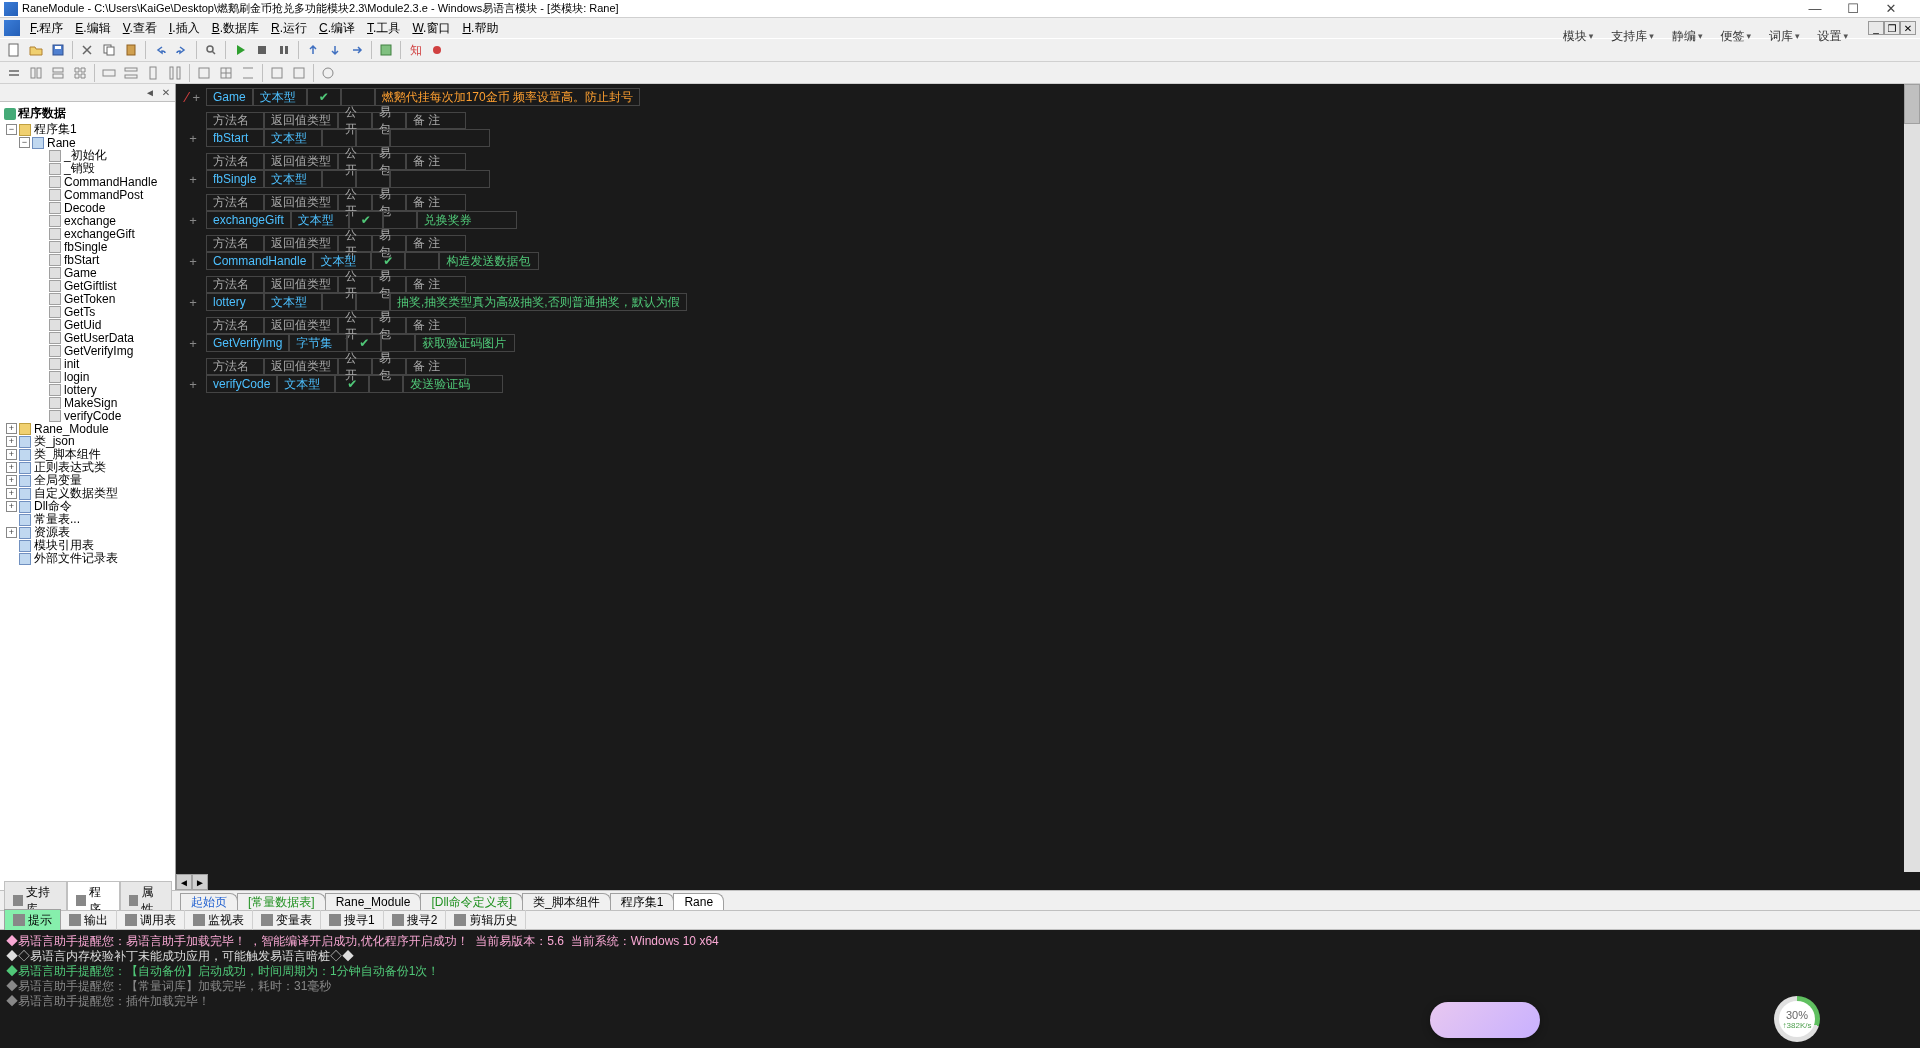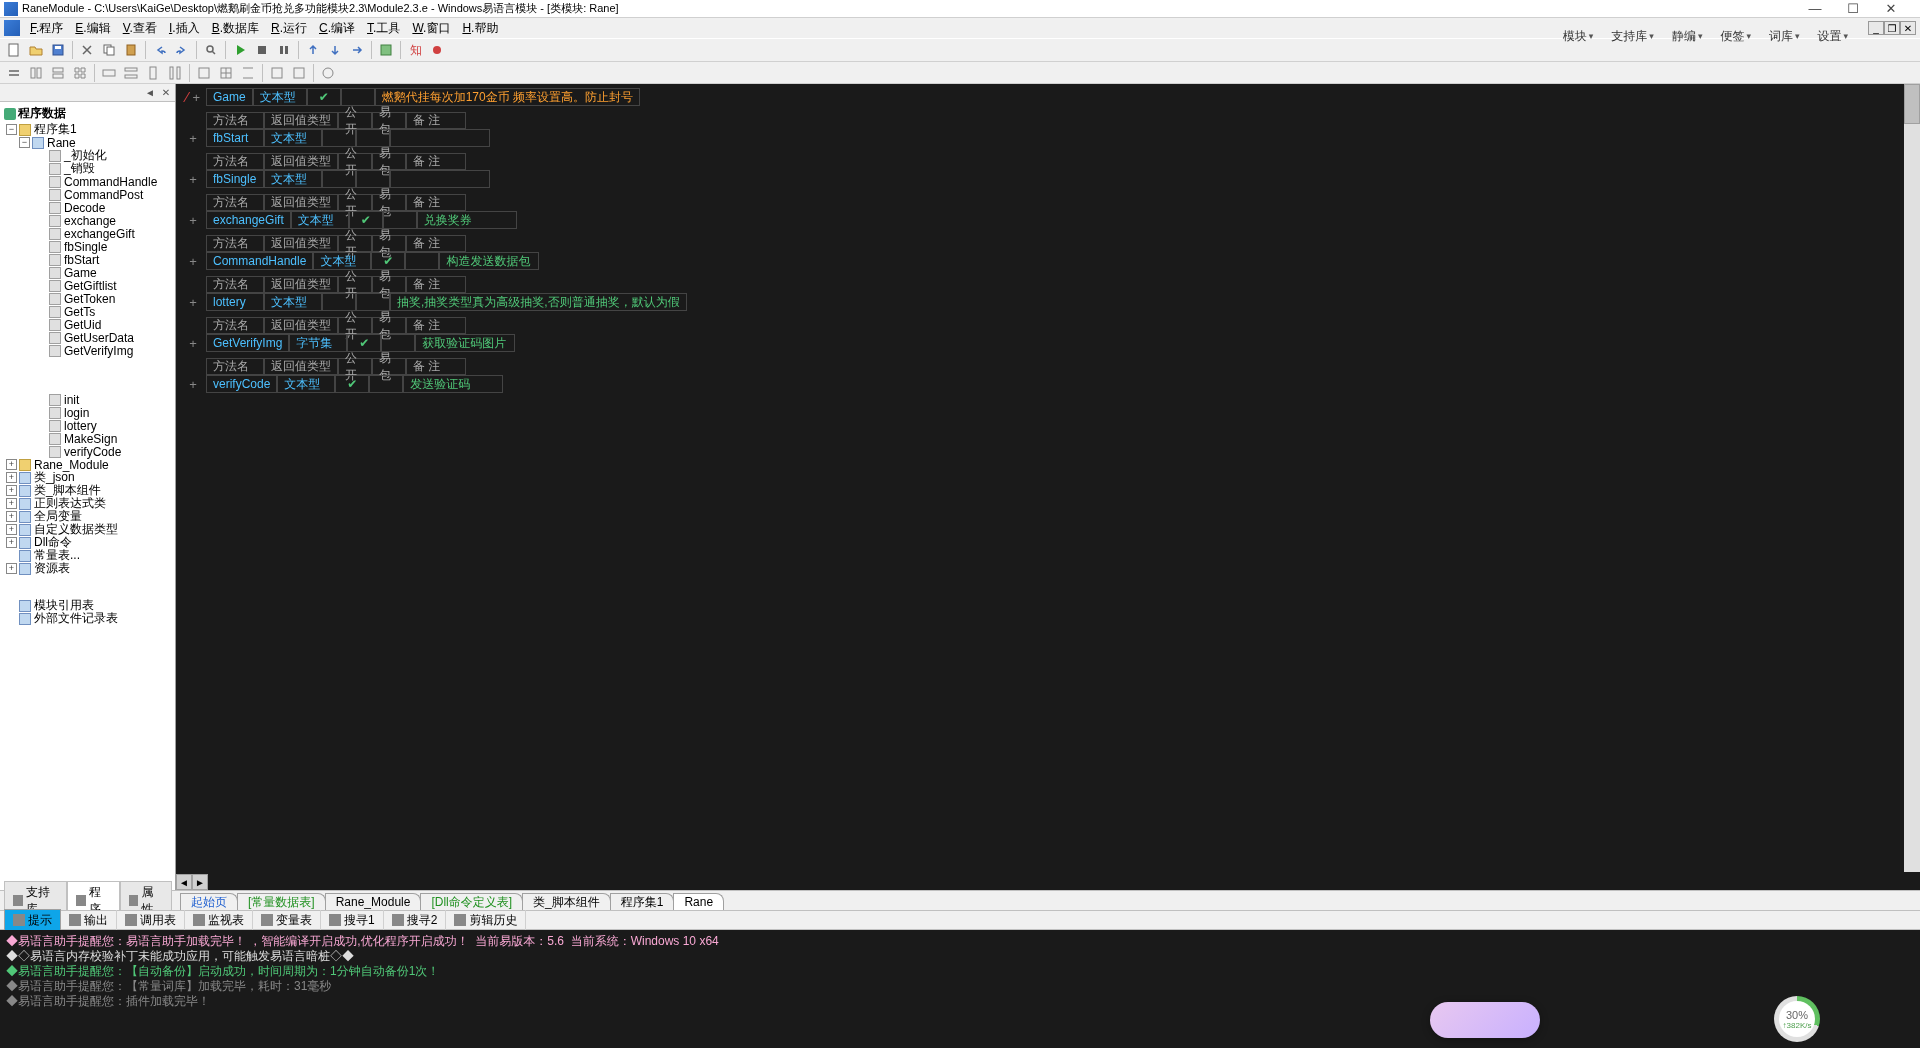--- a/index.html
+++ b/index.html
@@ -70,21 +70,21 @@
 .doc-tab.active { background: #fff; color:#000;}
 .doc-tab.blue { color: #2060d0; }
 .doc-tab.green { color: #209020; }
 .panel-tabs { height: 20px; background: #f0f0f0; border-top: 1px solid #c0c0c0; display: flex; align-items: center; padding: 0 4px; gap: 0; }
 .panel-tab { padding: 2px 8px; font-size: 12px; border: 1px solid #c0c0c0; background: #e8e8e8; cursor: pointer; display:flex; align-items:center; gap:3px;}
 .panel-tab .picon { width:11px; height:11px; background:#888;}
 .panel-tab.active { background:#fff;}
 .output-tabs { height: 20px; background: #f0f0f0; border-top: 1px solid #c0c0c0; border-bottom:1px solid #c0c0c0; display: flex; align-items: center; padding: 0 4px; }
 .out-tab { padding: 2px 8px; font-size: 12px; cursor: pointer; display:flex; align-items:center; gap:3px; border-right:1px solid #d0d0d0;}
 .out-tab .oicon { width:12px; height:12px; background:#888;}
-.out-tab.active { background:#0ea5e9; border:1px solid #a0a0a0; border-bottom-color:#fff;}
+.out-tab.active { background:#86efac; border:1px solid #a0a0a0; border-bottom-color:#fff;}
 .output-panel { height: 118px; background: #1a1a1a; color: #888; font-size: 12px; padding: 4px 6px; overflow: auto; position:relative;}
 .output-line { white-space: pre; line-height: 15px; }
 .out-orange { color: #f9a8d4; }
 .out-green { color: #50c878; }
 .out-gray { color: #888; }
 .out-white { color:#ddd;}
 .floating-widget { position: fixed; right: 380px; bottom: 10px; width: 110px; height: 36px; background: linear-gradient(135deg,#e8c8f0,#c8b0ff); border-radius: 18px; box-shadow: 0 2px 8px rgba(0,0,0,0.3);}
 .speed-widget { position: fixed; right: 100px; bottom: 6px; width: 46px; height: 46px; border-radius: 50%; background: conic-gradient(#60c060 0 30%, #e0e0e0 30% 100%); display:flex; align-items:center; justify-content:center; flex-direction:column;}
 .speed-inner { width:36px; height:36px; border-radius:50%; background:#fff; display:flex; flex-direction:column; align-items:center; justify-content:center;}
 .speed-pct { font-size:11px; color:#666;}
@@ -405,21 +405,21 @@
           <div class="tree-node" style="padding-left: 34px;">
             <span class="tree-spacer"></span>
             <span class="tree-icon ico-func"></span>
             <span class="tree-label">GetUserData</span>
           </div>
           <div class="tree-node" style="padding-left: 34px;">
             <span class="tree-spacer"></span>
             <span class="tree-icon ico-func"></span>
             <span class="tree-label">GetVerifyImg</span>
           </div>
-          <div class="tree-node" style="padding-left: 34px; margin-top: 36px;">
+          <div class="tree-node" style="padding-left: 34px;">
             <span class="tree-spacer"></span>
             <span class="tree-icon ico-func"></span>
             <span class="tree-label">init</span>
           </div>
           <div class="tree-node" style="padding-left: 34px;">
             <span class="tree-spacer"></span>
             <span class="tree-icon ico-func"></span>
             <span class="tree-label">login</span>
           </div>
           <div class="tree-node" style="padding-left: 34px;">
@@ -477,21 +477,21 @@
           <div class="tree-node" style="padding-left: 4px;">
             <span class="tree-spacer"></span>
             <span class="tree-icon ico-mod"></span>
             <span class="tree-label">常量表...</span>
           </div>
           <div class="tree-node" style="padding-left: 4px;">
             <span class="tree-toggle">+</span>
             <span class="tree-icon ico-mod"></span>
             <span class="tree-label">资源表</span>
           </div>
-          <div class="tree-node" style="padding-left: 4px; margin-top: 24px;">
+          <div class="tree-node" style="padding-left: 4px;">
             <span class="tree-spacer"></span>
             <span class="tree-icon ico-mod"></span>
             <span class="tree-label">模块引用表</span>
           </div>
           <div class="tree-node" style="padding-left: 4px;">
             <span class="tree-spacer"></span>
             <span class="tree-icon ico-mod"></span>
             <span class="tree-label">外部文件记录表</span>
           </div>
         </div>

